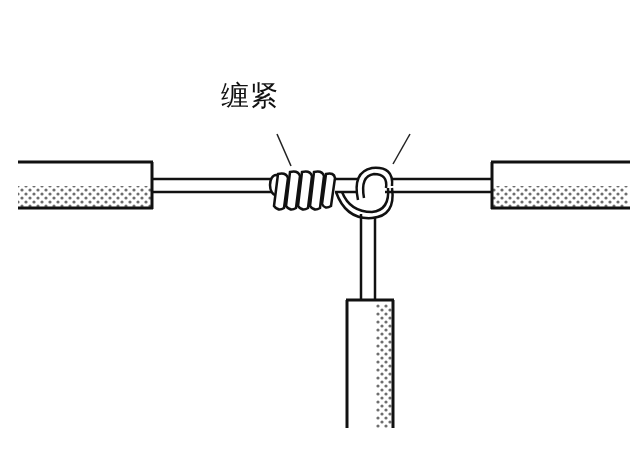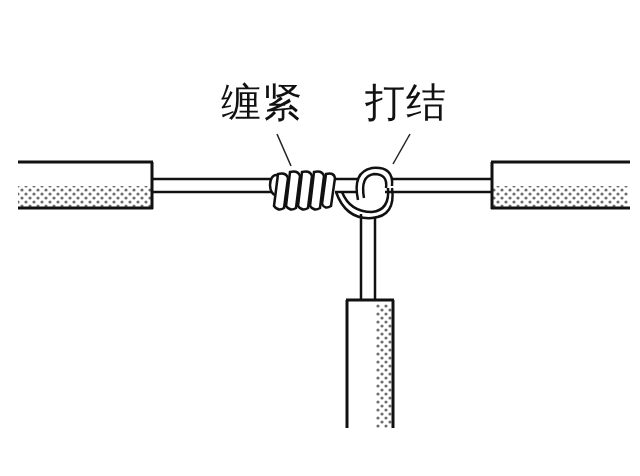--- a/index.html
+++ b/index.html
@@ -1,19 +1,19 @@
 <!DOCTYPE html>
 <html><head>
   <meta charset="utf-8">
   <style>
     html, body { margin: 0; padding: 0; background: #ffffff; }
     body { width: 640px; height: 476px; position: relative; overflow: hidden;
            font-family: "DejaVu Sans", sans-serif; }
     .stage { position: absolute; left: 0; top: 0; width: 640px; height: 476px; }
-    .label { position: absolute; font-size: 40px; color: #111; line-height: 1;
+    .label { position: absolute; font-size: 28px; color: #111; line-height: 1;
              letter-spacing: 1px; }
     #lbl-wrap { left: 221px; top: 82px; }
     #lbl-knot { left: 365px; top: 82px; }
   </style>
 </head>
 <body>
 
 <div class="stage">
   <svg width="640" height="476" viewBox="0 0 640 476" xmlns="http://www.w3.org/2000/svg">
     <defs>
@@ -81,14 +81,13 @@
       <line x1="393" y1="300" x2="393" y2="428" stroke="#111" stroke-width="3"></line>
     </g>
 
     <g stroke="#222" stroke-width="1.5">
       <line x1="277" y1="134" x2="291" y2="166"></line>
       <line x1="410" y1="134" x2="393" y2="164"></line>
     </g>
   </svg>
 
   <div class="label" id="lbl-wrap">缠紧</div>
-  <div class="label" id="lbl-knot">打结</div>
 </div>
 
 </body></html>

